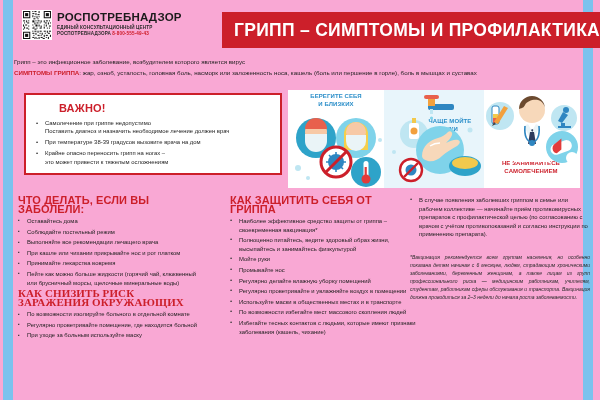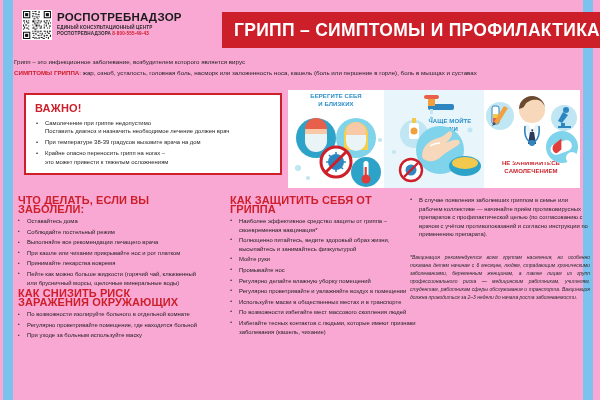--- a/index.html
+++ b/index.html
@@ -52,20 +52,21 @@
   .intro-l2 b { color: #cc1f2a; font-weight: bold; }
 
   
   .important {
     position: absolute; left: 24px; top: 93px; width: 258px; height: 82px;
     border: 2.2px solid #cc1f2a; background: #fff; padding: 7px 9px 0 9px;
   }
   .important h2 {
     color: #cc1f2a; font-size: 11px; font-weight: bold; letter-spacing: .2px;
     margin-bottom: 5px;
+    margin-left: 24px;
   }
   .important ul { list-style: none; }
   .important li {
     position: relative; padding-left: 10px; font-size: 5.9px; color: #1d1d1d;
     line-height: 8.4px; margin-bottom: 2.5px;
   }
   .important li::before {
     content: "•"; position: absolute; left: 1px; top: -.5px; color: #1d1d1d; font-size: 6px;
   }
 
@@ -89,21 +90,21 @@
   .cols { position: absolute; left: 18px; top: 196px; width: 564px; }
   .col { position: absolute; top: 0; }
   .col1 { left: 0;   width: 186px; }
   .col2 { left: 212px; width: 186px; }
   .col3 { left: 392px; width: 180px; }
 
   .sec-head {
     color: #cc1f2a; font-size: 11px; font-weight: bold;
     letter-spacing: .1px; margin-bottom: 3px; line-height: 9px;
   }
-  .sec-head.spaced { margin-top: 0; }
+  .sec-head.spaced { margin-top: 0; font-family: Liberation Serif, serif; }
   ul.bullets { list-style: none; }
   ul.bullets li {
     position: relative; padding-left: 9px; font-size: 5.9px; color: #1d1d1d;
     line-height: 8.6px; margin-bottom: 2px;
   }
   ul.bullets li::before {
     content: "▪"; position: absolute; left: 0; top: -.6px; font-size: 5px; color: #3a3a3a;
   }
   ul.bullets.dot li::before { content: "•"; font-size: 6.2px; top: -1px; }
 

